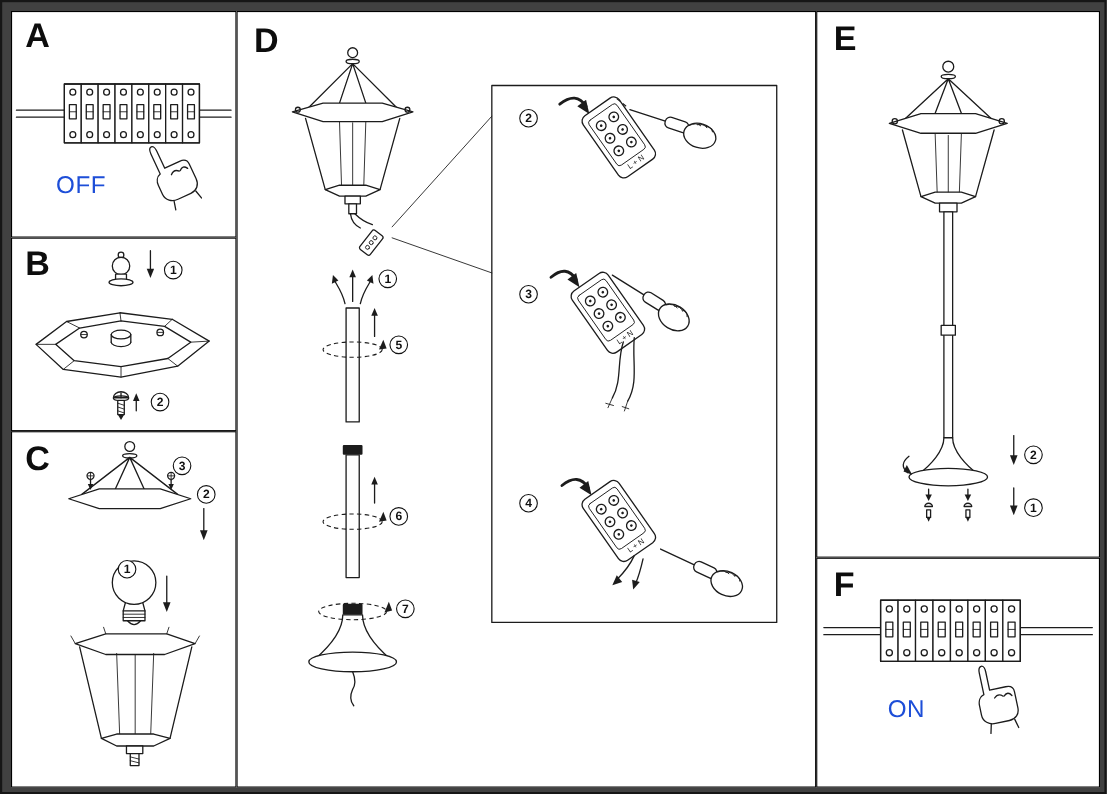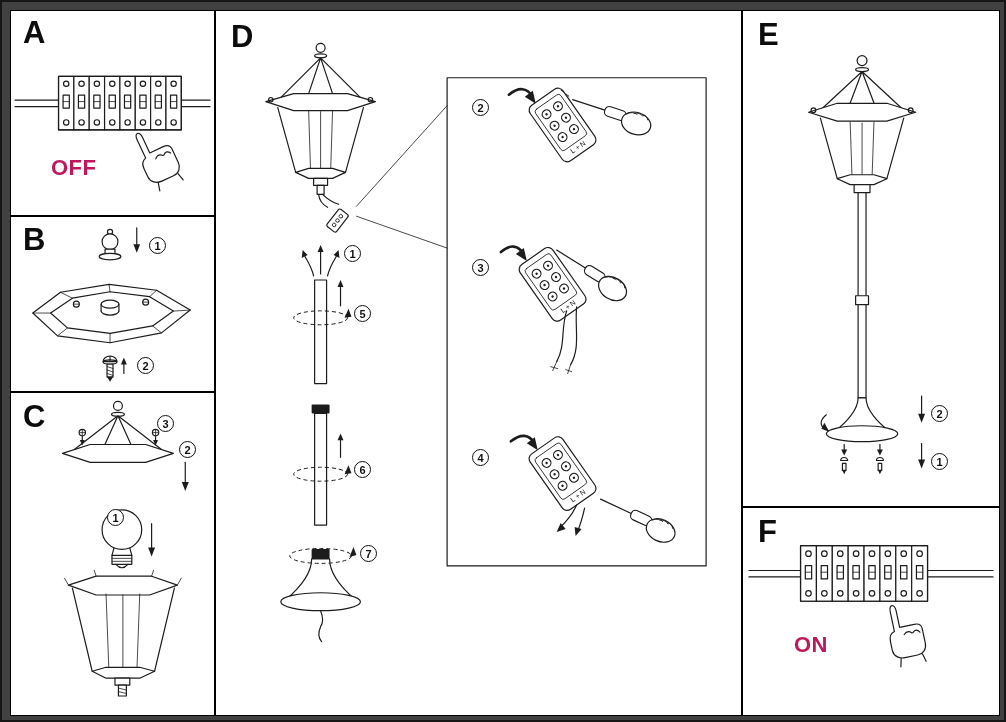--- a/index.html
+++ b/index.html
@@ -1,21 +1,21 @@
 <!DOCTYPE html>
 <html style="--bg: #414141; --panel-bg: #ffffff; --ink: #1c1c1c;"><head>
 <meta charset="utf-8">
 <style>
   *{margin:0;padding:0;box-sizing:border-box}
   html,body{background:#2b2b2b}
   body{width:1006px;height:722px;font-family:"Liberation Sans",sans-serif;color:var(--ink,#1c1c1c)}
   .canvas{position:relative;width:1006px;height:722px;background:var(--bg,#414141);border:2px solid #161616;overflow:hidden}
   .panel{position:absolute;background:var(--panel-bg,#ffffff);border:1px solid #000}
   .panel-label{position:absolute;font-size:31px;font-weight:bold;color:#0d0d0d;line-height:1}
-  .caption{position:absolute;font-size:22px;font-weight:bold;color:#be185d;letter-spacing:.5px}
+  .caption{position:absolute;font-size:22px;font-weight:normal;color:#1d4ed8;letter-spacing:.5px}
   .stepnum{position:absolute;width:17px;height:17px;border:1.5px solid #111;border-radius:50%;
            display:flex;align-items:center;justify-content:center;
            font-size:11px;font-weight:bold;color:#111;background:#fff;z-index:3}
   svg.art{position:absolute;inset:0;color:var(--ink,#1c1c1c)}
   svg text{font-family:"Liberation Sans",sans-serif}
   .ln{fill:none;stroke:currentColor;stroke-width:1.2;stroke-linecap:round;stroke-linejoin:round}
   .lnw{fill:#fff;stroke:currentColor;stroke-width:1.2;stroke-linejoin:round}
   .thin{fill:none;stroke:currentColor;stroke-width:.8;stroke-linecap:round}
   .thick{fill:none;stroke:currentColor;stroke-width:2.6;stroke-linecap:round}
   .dash{fill:none;stroke:currentColor;stroke-width:1;stroke-dasharray:4 3}
@@ -352,16 +352,16 @@
           <use href="#brk-f" x="170" y="38"></use>
         <rect class="ln" x="58" y="38" width="128" height="56" stroke-width="1.5"></rect>
       </g>
       <g transform="translate(138,99) rotate(-12)">
         <path class="lnw" stroke-width="1.4" d="M12 2 C10 2 9 5 9 8 L9 28 C5 29 3 33 3 37 L3 46 C3 52 8 56 14 56 L27 56 C33 56 37 52 37 46 L37 31 C37 27 34 25 30 25 L15 25 L15 8 C15 5 14 2 12 2 Z"></path>
         <path class="ln" d="M18 33 q4 -4 8 0 M27 33 q4 -4 7 1"></path>
         <path class="ln" d="M10 56 L8 64 M32 56 L34 64"></path>
       </g>
     </svg>
     <span class="panel-label" style="left:15px;top:8px">F</span>
-    <span class="caption" style="left:51px;top:124px">ON</span>
+    <span class="caption" style="left:64px;top:124px">ON</span>
   </section>
 
 </div>
 
 </body></html>

